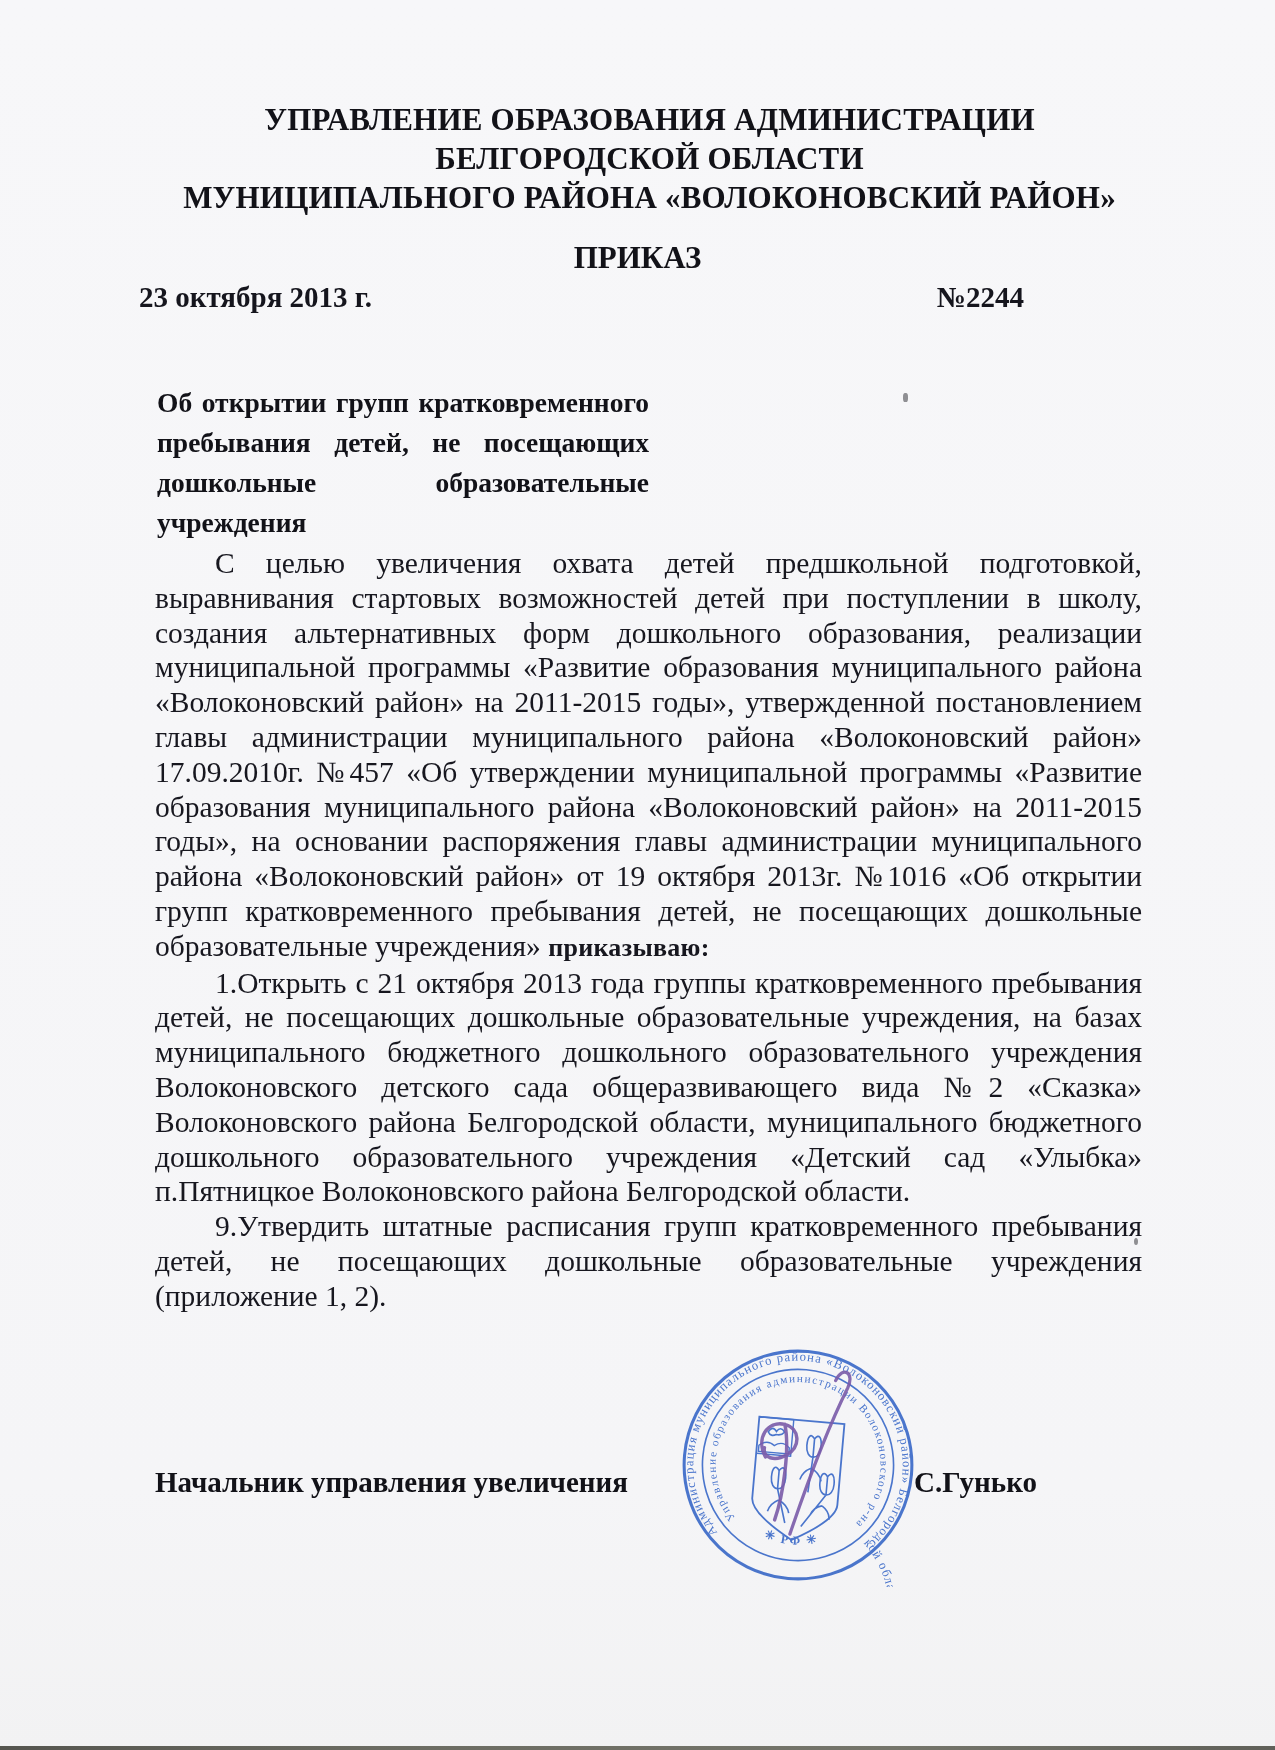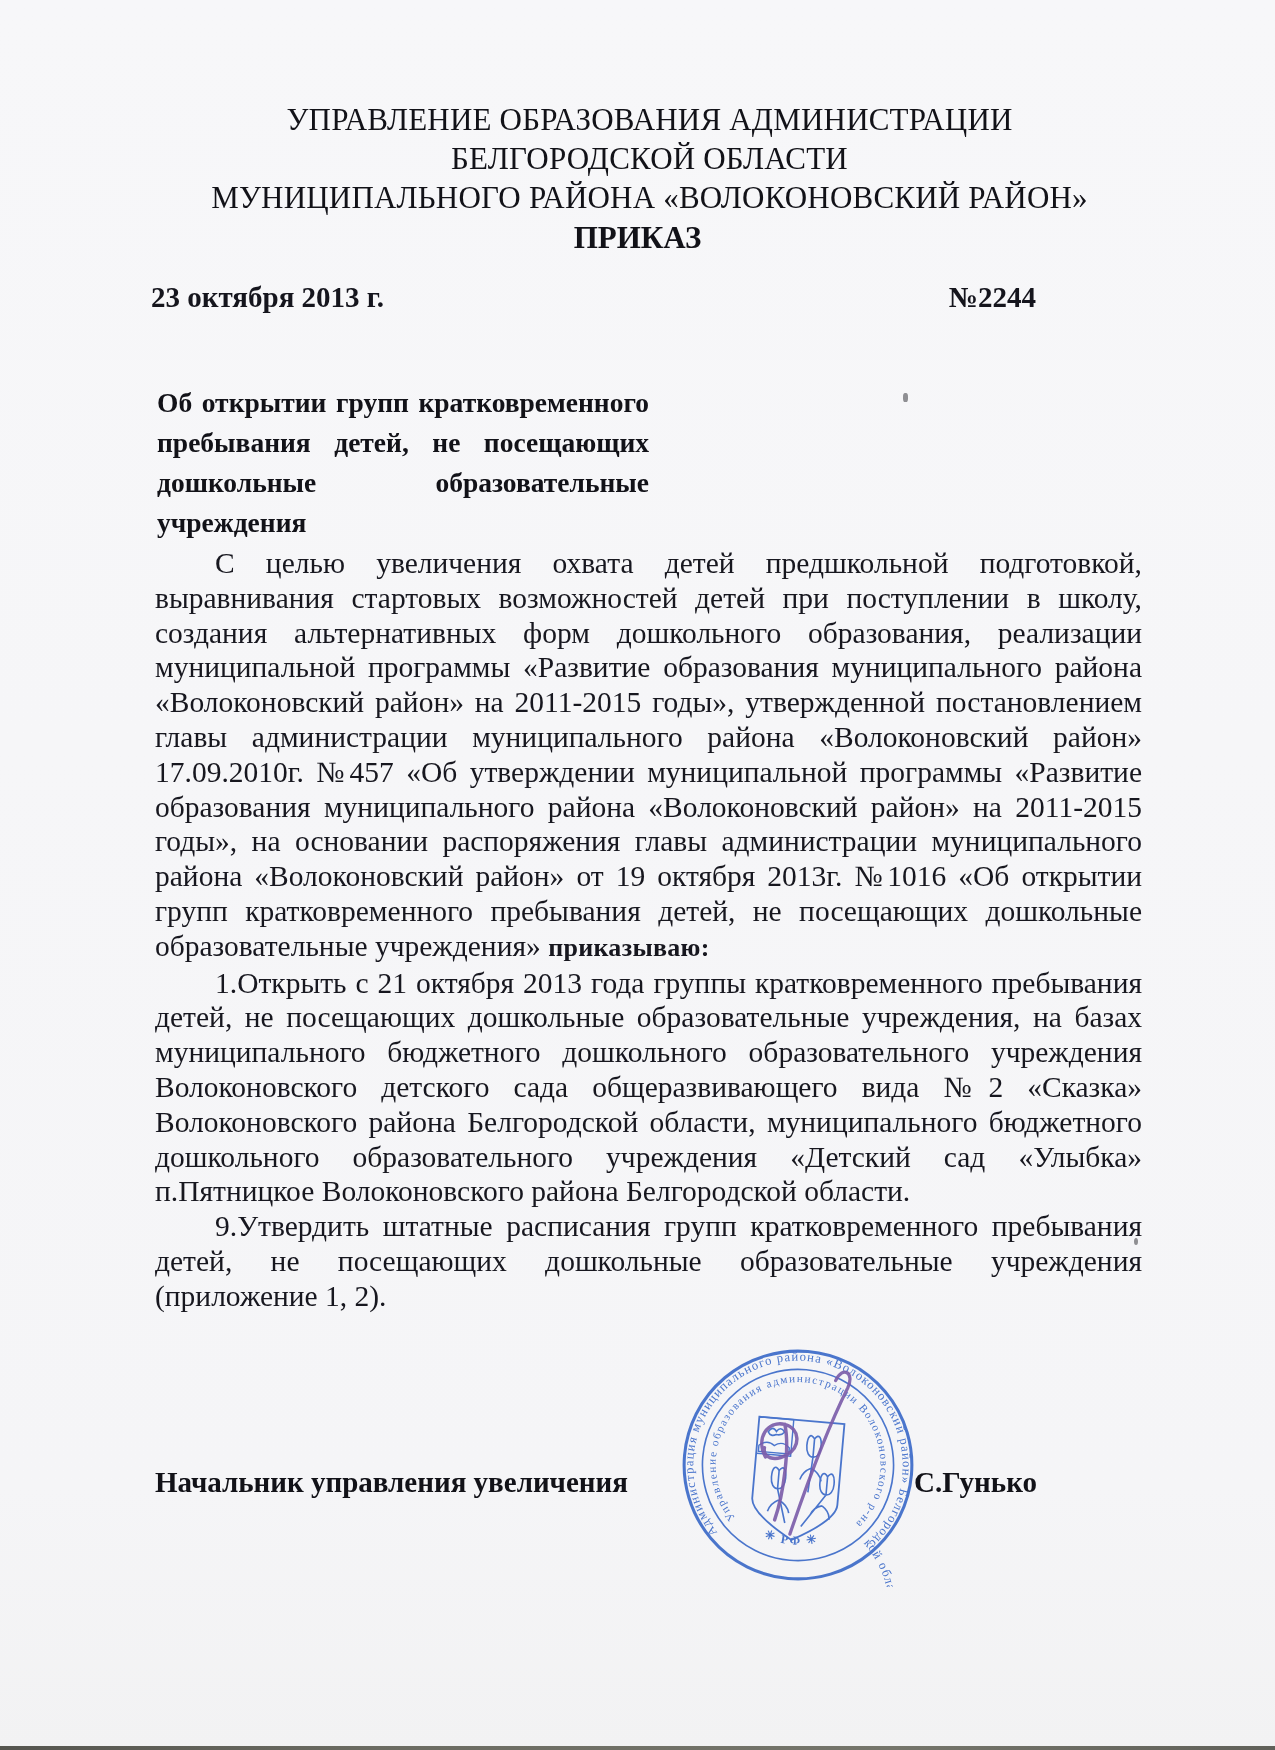--- a/index.html
+++ b/index.html
@@ -11,36 +11,36 @@
     color: #15151d;
   }
   .page {
     position: relative;
     width: 1275px; height: 1750px;
     background: linear-gradient(180deg, #f7f7f9 0%, #f5f5f7 85%, #f2f2f3 100%);
   }
   .org-header {
     position: absolute; top: 100px; left: 16px; right: 0;
     text-align: center;
-    font-weight: normal;
+    font-weight: bold;
     font-size: 31px;
     line-height: 39px;
     letter-spacing: 0.2px;
     color: #121218;
     padding-left: 8px;
   }
   .doc-type {
-    position: absolute; top: 220px; left: 0; right: 0;
+    position: absolute; top: 240px; left: 0; right: 0;
     text-align: center;
     font-weight: bold;
     font-size: 31px;
     color: #121218;
   }
   .meta-row {
-    position: absolute; top: 281px; left: 151px; width: 885px;
+    position: absolute; top: 281px; left: 139px; width: 885px;
     display: flex; justify-content: space-between; align-items: baseline;
     font-weight: bold; font-size: 29px; text-align: center;
   }
   .subject {
     position: absolute; top: 383px; left: 157px; width: 492px;
     font-weight: bold;
     font-size: 27.5px;
     line-height: 40px;
     text-align: justify;
     color: #121218;

